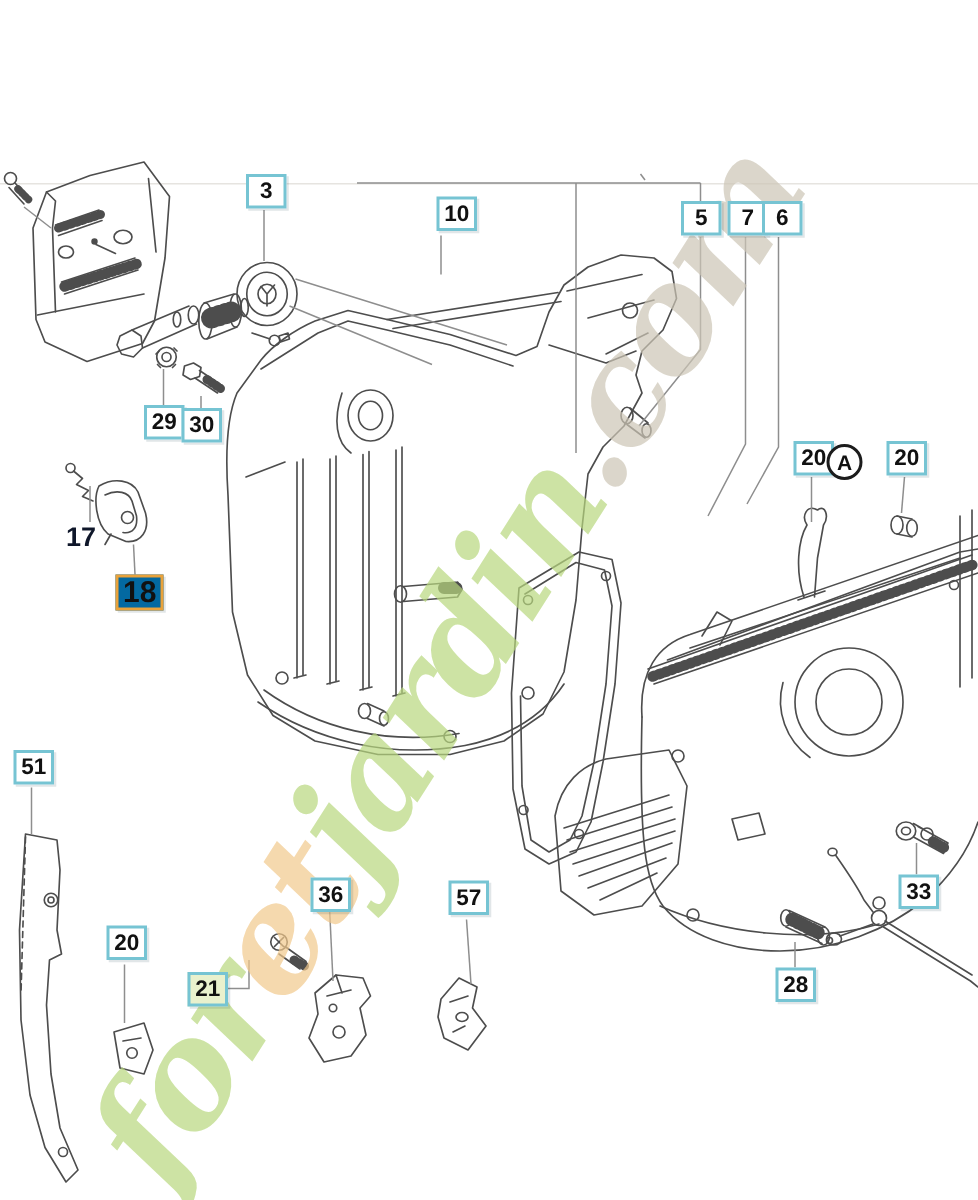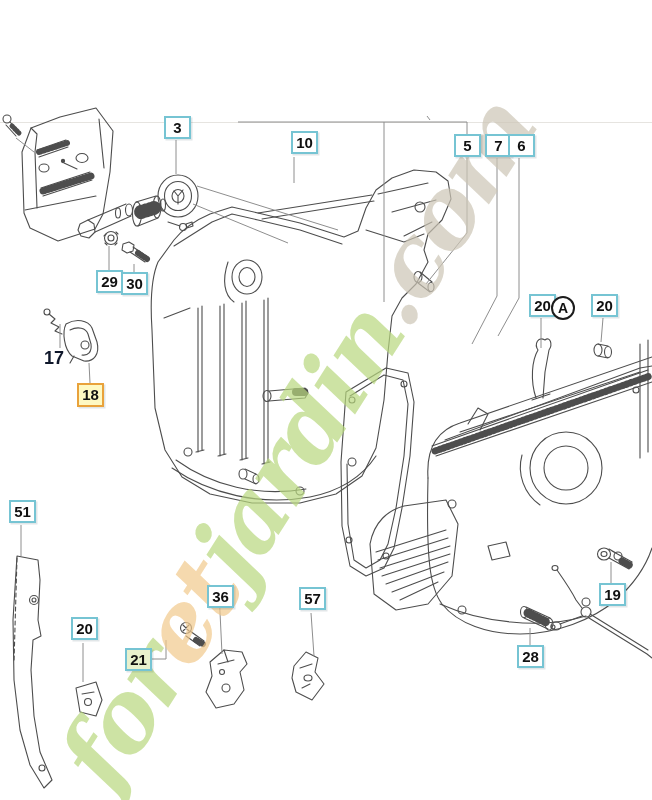--- a/index.html
+++ b/index.html
@@ -4,22 +4,22 @@
 <style>
   html,body{margin:0;padding:0;background:#fff;}
   .stage{position:relative;width:652px;height:800px;background:#ffffff;overflow:hidden;
          font-family:"Liberation Sans",sans-serif;}
   .stage svg{position:absolute;left:0;top:0;}
   .labels-layer{position:absolute;left:0;top:0;width:652px;height:800px;}
   .lbl{position:absolute;color:#111;font-weight:bold;text-align:center;white-space:nowrap;}
   .lbl.box{min-width:17px;height:19px;line-height:19px;padding:0 3px;background:#ffffff;
            border:2px solid #76c4d3;font-size:15px;box-shadow:1.5px 1.5px 0 rgba(40,80,90,.14);}
   .lbl.box.tinted{background:#e9f1cd;}
-  .lbl.highlight{min-width:17px;height:20px;line-height:20px;padding:0 3px;background:#fef9c3;
-           border:2px solid #e9a23b;font-size:15px;box-shadow:1.5px 1.5px 0 rgba(40,80,90,.14);}
+  .lbl.highlight{min-width:17px;height:20px;line-height:20px;padding:0 3px;background:#0369a1;
+           border:2px solid #e9a23b;font-size:20px;box-shadow:1.5px 1.5px 0 rgba(40,80,90,.14);}
   .lbl.plain{font-size:18px;color:#0f172a;}
   .lbl.circle{width:20px;height:20px;line-height:20px;border:2px solid #1c1c1c;border-radius:50%;
            background:#fff;font-size:14px;}
   .wm{font-family:"DejaVu Serif",serif;font-style:italic;font-weight:700;font-size:96px;
       letter-spacing:-3px;opacity:.7;}
   .ln{stroke:#8e8e8e;stroke-width:1;fill:none;}
   .dr{stroke:#4d4d4d;stroke-width:1.1;fill:none;stroke-linecap:round;stroke-linejoin:round;}
   .hatch{stroke:#4d4d4d;fill:none;}
 </style>
 </head>
@@ -243,19 +243,19 @@
       <div class="lbl box" style="left: 96px; top: 270px;">29</div>
       <div class="lbl box" style="left: 121px; top: 272px;">30</div>
       <div class="lbl box" style="left: 529px; top: 294px;">20</div>
       <div class="lbl circle" style="left: 551px; top: 296px;">A</div>
       <div class="lbl box" style="left: 591px; top: 294px; text-align: center;">20</div>
       <div class="lbl plain" style="left: 44px; top: 348px;">17</div>
       <div class="lbl highlight" style="left: 77px; top: 383px;">18</div>
       <div class="lbl box" style="left: 9px; top: 500px;">51</div>
       <div class="lbl box" style="left: 207px; top: 565px; margin-top: 20px;">36</div>
       <div class="lbl box" style="left: 299px; top: 587px;">57</div>
-      <div class="lbl box" style="left: 599px; top: 583px;">19</div>
+      <div class="lbl box" style="left: 599px; top: 583px;">33</div>
       <div class="lbl box" style="left: 71px; top: 617px;">20</div>
       <div class="lbl box" style="left: 517px; top: 645px;">28</div>
       <div class="lbl box tinted" style="left: 125px; top: 648px;">21</div>
     </div>
 
 </div>
 
 </body></html>

